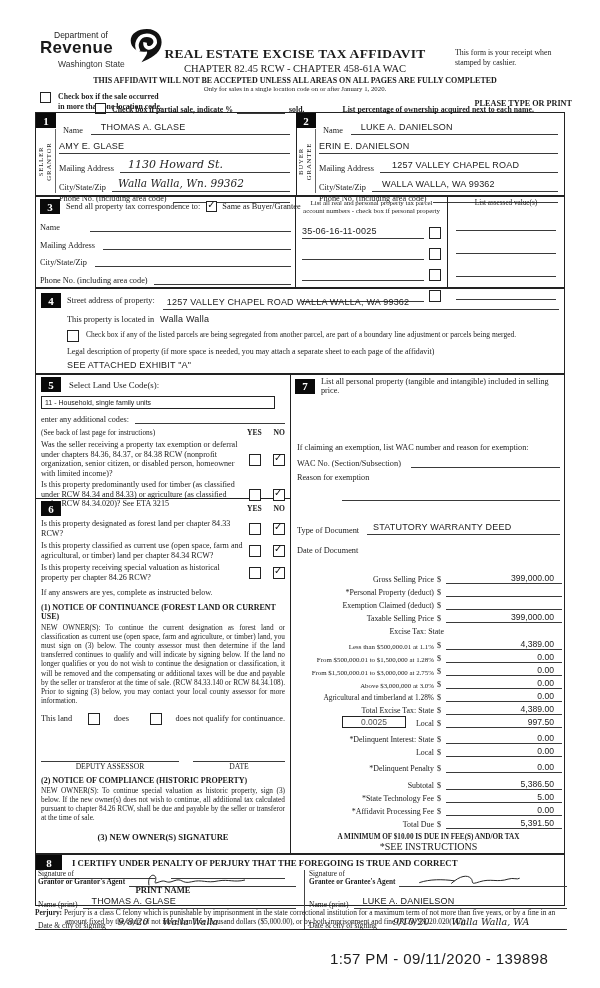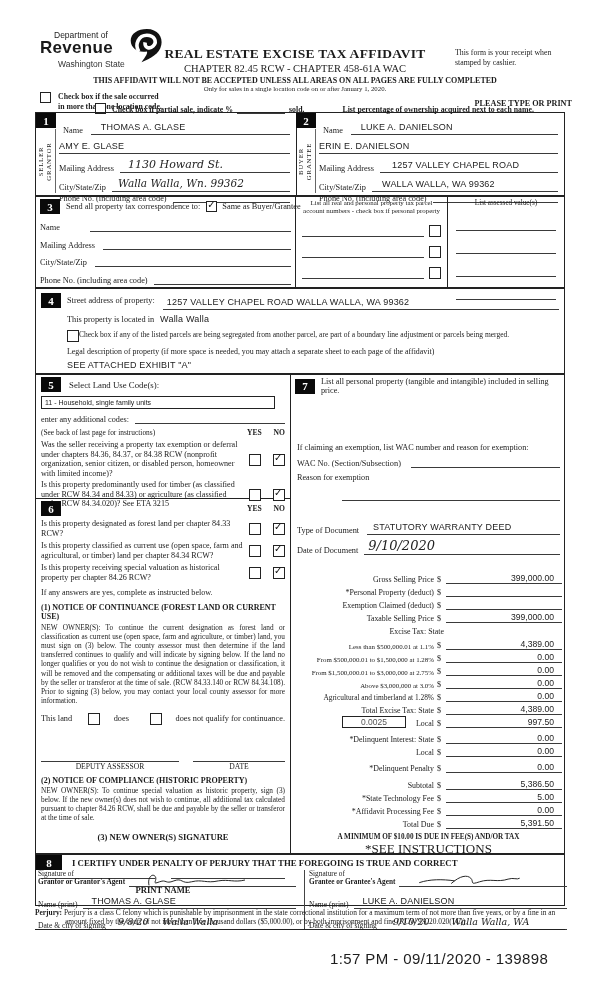--- a/index.html
+++ b/index.html
@@ -168,20 +168,24 @@
           <span class="lbl">City/State/Zip</span>
           <span class="ul" style="margin-left:8px;"></span>
         </div>
       <div class="row">
           <span class="lbl">Phone No. (including area code)</span>
           <span class="ul" style="margin-left:6px;"></span>
         </div>
     </div>
     <div class="abs" style="left:260px;top:0;width:152px;height:100%;border-right:1.2px solid #222;padding:2px 6px;box-sizing:border-box;">
       <div class="ctr" style="font-size:6.9px;line-height:1.2;">List all real and personal property tax parcel account numbers - check box if personal property</div>
+      <div class="row" style="margin-top:4px;">
+          <span class="ul"><span class="typed val">35-06-16-11-0025</span></span>
+          <span class="cb" style="margin-left:5px;width:10px;height:10px;"></span>
+        </div>
       <div class="row" style="margin-top:9px;">
           <span class="ul"></span>
           <span class="cb" style="margin-left:5px;width:10px;height:10px;"></span>
         </div>
       <div class="row" style="margin-top:9px;">
           <span class="ul"></span>
           <span class="cb" style="margin-left:5px;width:10px;height:10px;"></span>
         </div>
       <div class="row" style="margin-top:9px;">
           <span class="ul"></span>
@@ -202,21 +206,21 @@
       <span class="badge">4</span>
       <span class="lbl" style="margin-left:6px;">Street address of property:</span>
       <span class="ul" style="margin-left:8px;"><span class="typed val" style="margin-left:4px;">1257 VALLEY CHAPEL ROAD WALLA WALLA, WA  99362</span></span>
     </div>
     <div class="row" style="margin-top:4px;margin-left:26px;align-items:baseline;">
       <span class="lbl">This property is located in</span>
       <span class="typed val" style="margin-left:6px;">Walla Walla</span>
     </div>
     <div class="row" style="margin-top:6px;margin-left:26px;align-items:flex-start;">
       <span class="cb" style="width:10px;height:10px;"></span>
-      <span style="font-size:7.5px;">Check box if any of the listed parcels are being segregated from another parcel, are part of a boundary line adjustment or parcels being merged.</span>
+      <span style="font-size:7.5px;margin-left:7px;">Check box if any of the listed parcels are being segregated from another parcel, are part of a boundary line adjustment or parcels being merged.</span>
     </div>
     <div style="margin-top:5px;margin-left:26px;font-size:7.9px;">Legal description of property (if more space is needed, you may attach a separate sheet to each page of the affidavit)</div>
     <div class="typed val" style="margin-top:4px;margin-left:26px;">SEE ATTACHED EXHIBIT "A"</div>
   </div>
 
   <div class="abs box" style="left:35px;top:374px;width:530px;height:480px;">
 
     <div class="abs" style="left:0;top:0;width:255px;height:124px;border-right:1.2px solid #222;border-bottom:1.4px solid #222;padding:2px 5px;box-sizing:border-box;">
       <div class="row" style="align-items:center;">
         <span class="badge">5</span>
@@ -332,21 +336,20 @@
         <div style="font-size:8.2px;margin-top:5px;">Reason for exemption</div>
         <div class="ul" style="margin-top:8px;margin-left:45px;"></div>
       </div>
       <div class="abs" style="left:6px;right:6px;top:141px;">
         <div class="row">
           <span class="lbl">Type of Document</span>
           <span class="ul" style="margin-left:8px;"><span class="typed val" style="margin-left:6px;">STATUTORY WARRANTY DEED</span></span>
         </div>
         <div class="row" style="margin-top:2px;height:18px;">
           <span class="lbl">Date of Document</span>
-          <span class="ul" style="margin-left:6px;"><span class="hand" style="font-size:13px;margin-left:4px;">9/10/2020</span></span>
         </div>
       </div>
 
       <div class="abs" style="left:4px;right:4px;top:196px;">
         <div class="fee-row">
             <span class="fee-lbl">Gross Selling Price</span>
             <span class="fee-d">$</span>
             <span class="fee-amt">399,000.00</span>
           </div>
         <div class="fee-row">
@@ -434,21 +437,21 @@
             <span class="fee-lbl">*Affidavit Processing Fee</span>
             <span class="fee-d">$</span>
             <span class="fee-amt">0.00</span>
           </div>
         <div class="fee-row">
             <span class="fee-lbl">Total Due</span>
             <span class="fee-d">$</span>
             <span class="fee-amt">5,391.50</span>
           </div>
         <div class="b ctr" style="font-size:7.2px;margin-top:4px;">A MINIMUM OF $10.00 IS DUE IN FEE(S) AND/OR TAX</div>
-        <div class="ctr" style="font-size:13px;">*SEE INSTRUCTIONS</div>
+        <div class="ctr" style="font-size:10px;">*SEE INSTRUCTIONS</div>
       </div>
     </div>
   </div>
 
   <div class="abs box" style="left:35px;top:854px;width:530px;height:52px;">
     <div class="row" style="align-items:center;">
       <span class="badge" style="width:26px;">8</span>
       <span class="b" style="font-size:8.8px;margin-left:10px;">I CERTIFY UNDER PENALTY OF PERJURY THAT THE FOREGOING IS TRUE AND CORRECT</span>
     </div>
     <div class="abs" style="left:2px;top:15px;width:258px;">

